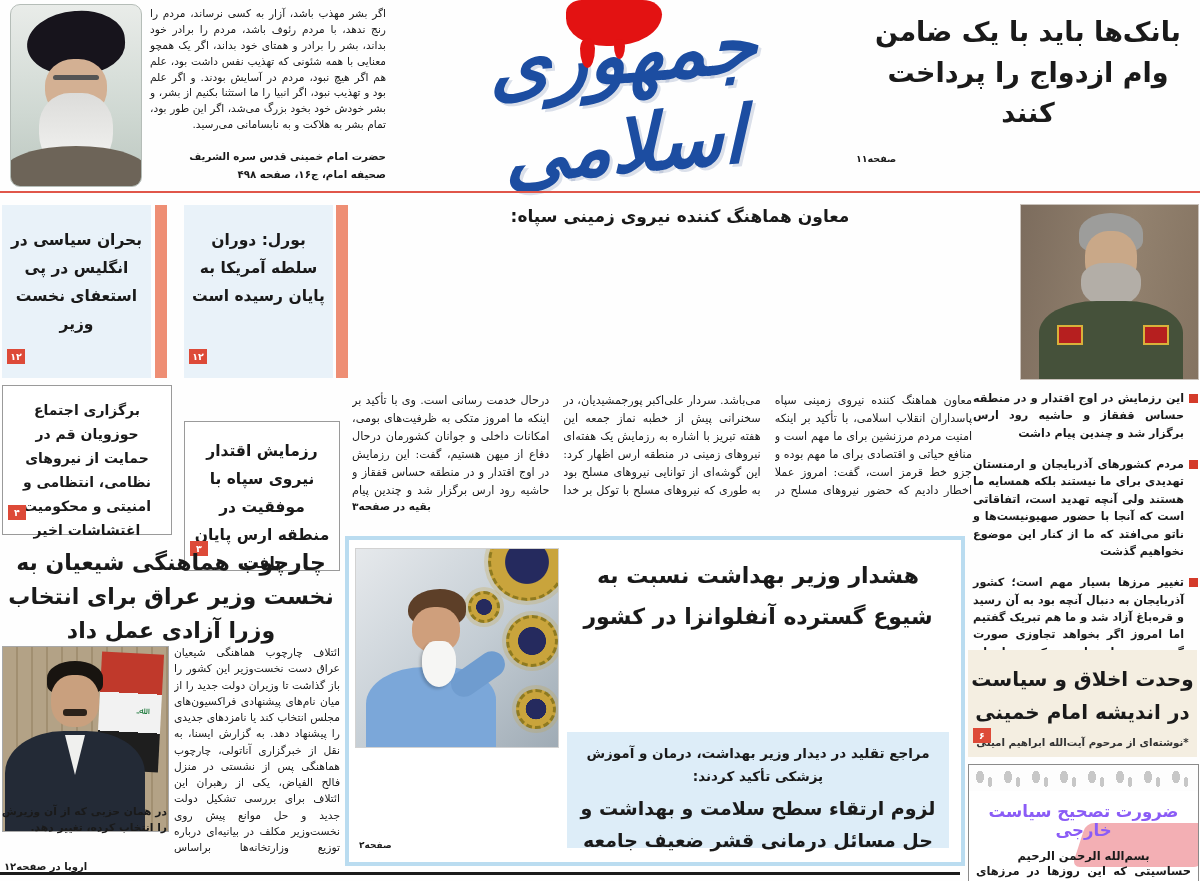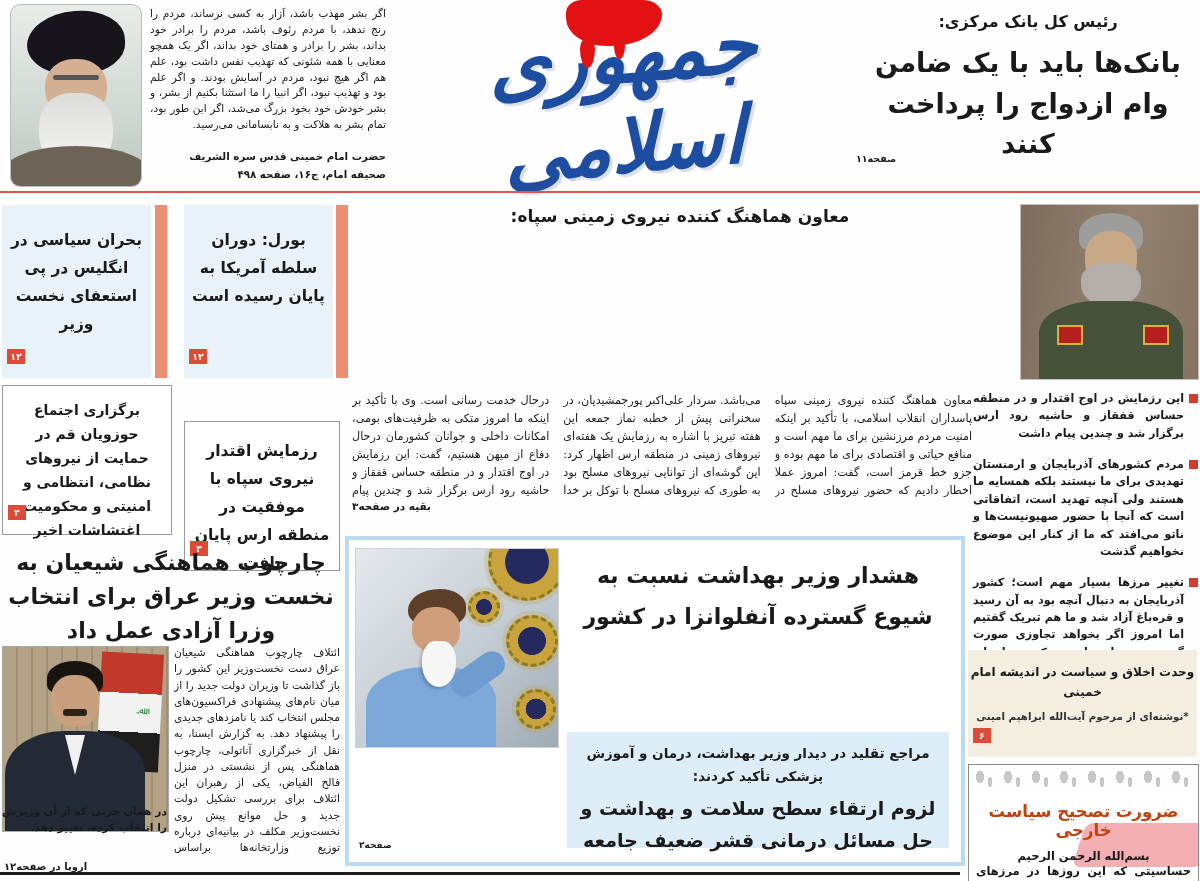--- a/index.html
+++ b/index.html
@@ -112,30 +112,30 @@
   .iq-mustache{position:absolute;left:60px;top:62px;width:24px;height:7px;background:#2b221a;border-radius:3px;}
   .iq-suit{position:absolute;left:2px;top:84px;width:140px;height:100px;background:#232a36;border-radius:42% 42% 0 0;}
   .iq-shirt{position:absolute;left:62px;top:88px;width:20px;height:40px;background:#f0f0ee;
             clip-path:polygon(0 0,100% 0,50% 100%);}
   .iraq-body{left:174px;top:645px;width:166px;height:212px;font-size:10.7px;line-height:1.52;text-align:justify;overflow:hidden;}
   .iraq-tail{left:2px;top:804px;width:165px;font-size:10.7px;line-height:1.45;text-align:justify;font-weight:bold;}
   .iraq-cont{left:4px;top:861px;font-size:10px;font-weight:bold;}
 
   
   .unity-box{left:968px;top:650px;width:229px;height:107px;background:#f4eee1;}
-  .unity-title{padding-top:13px;text-align:center;font-size:12px;font-weight:bold;line-height:1.65;}
+  .unity-title{padding-top:13px;text-align:center;font-size:20px;font-weight:bold;line-height:1.65;}
   .unity-sub{text-align:center;font-size:10.3px;font-weight:bold;margin-top:7px;color:#333;}
   .editorial-box{left:968px;top:764px;width:229px;height:117px;border:1px solid #8a8a8a;background:#fff;overflow:hidden;}
   .ed-pattern{height:26px;border-bottom:2px solid #fff;background-color:#fdfdfd;
      background-image:radial-gradient(ellipse 7px 10px at 11px 12px,#c7c7c7 60%,transparent 61%),
                       radial-gradient(ellipse 4px 8px at 21px 17px,#c7c7c7 60%,transparent 61%);
      background-size:28px 26px;}
   .ed-watermark{position:absolute;left:110px;top:58px;width:130px;height:44px;background:rgba(232,95,105,.5);
                 border-radius:8px;transform:skewX(-18deg);}
-  .ed-title{position:relative;text-align:center;color:#c2410c;font-weight:bold;font-size:16.5px;margin-top:9px;}
+  .ed-title{position:relative;text-align:center;color:#8b5cf6;font-weight:bold;font-size:16.5px;margin-top:9px;}
   .ed-l1{position:relative;text-align:center;font-size:11.5px;font-weight:bold;margin-top:9px;}
   .ed-l2,.ed-l3{position:relative;text-align:justify;font-size:11.5px;font-weight:bold;padding:0 7px;line-height:1.5;}
   .bottom-rule{left:0;top:872px;width:960px;height:0;border-top:3px solid #1c1c1c;}
 </style>
 </head>
 <body>
 
 <div id="page">
 
   <div class="abs quote-photo">
@@ -148,21 +148,20 @@
   <div class="abs quote-text just">اگر بشر مهذب باشد، آزار به کسی نرساند، مردم را رنج ندهد، با مردم رئوف باشد، مردم را برادر خود بداند، بشر را برادر و همتای خود بداند، اگر یک همچو معنایی با همه شئونی که تهذیب نفس داشت بود، علم هم اگر هیچ نبود، مردم در آسایش بودند. و اگر علم بود و تهذیب نبود، اگر انبیا را ما استثنا بکنیم از بشر، و بشر خودش خود بخود بزرگ می‌شد، اگر این طور بود، تمام بشر به هلاکت و به نابسامانی می‌رسید.</div>
   <div class="abs quote-attr">حضرت امام خمینی قدس سره الشریف</div>
   <div class="abs quote-src">صحیفه امام، ج۱۶، صفحه ۴۹۸</div>
 
   <div class="abs masthead">
     <div class="logo-text">جمهوری اسلامی</div>
     <div class="blood"></div>
   </div>
 
   <div class="abs bank">
-    <div class="bank-kicker">رئیس کل بانک مرکزی:</div>
     <div class="bank-headline">بانک‌ها باید با یک ضامن وام ازدواج را پرداخت کنند</div>
   </div>
   <div class="abs bank-page">صفحه۱۱</div>
 
   <div class="abs top-rule"></div>
 
   <div class="hbox box1">
     <div class="txt">بحران سیاسی در انگلیس در پی استعفای نخست وزیر</div>
     <div class="pagenum">۱۲</div>
   </div>

